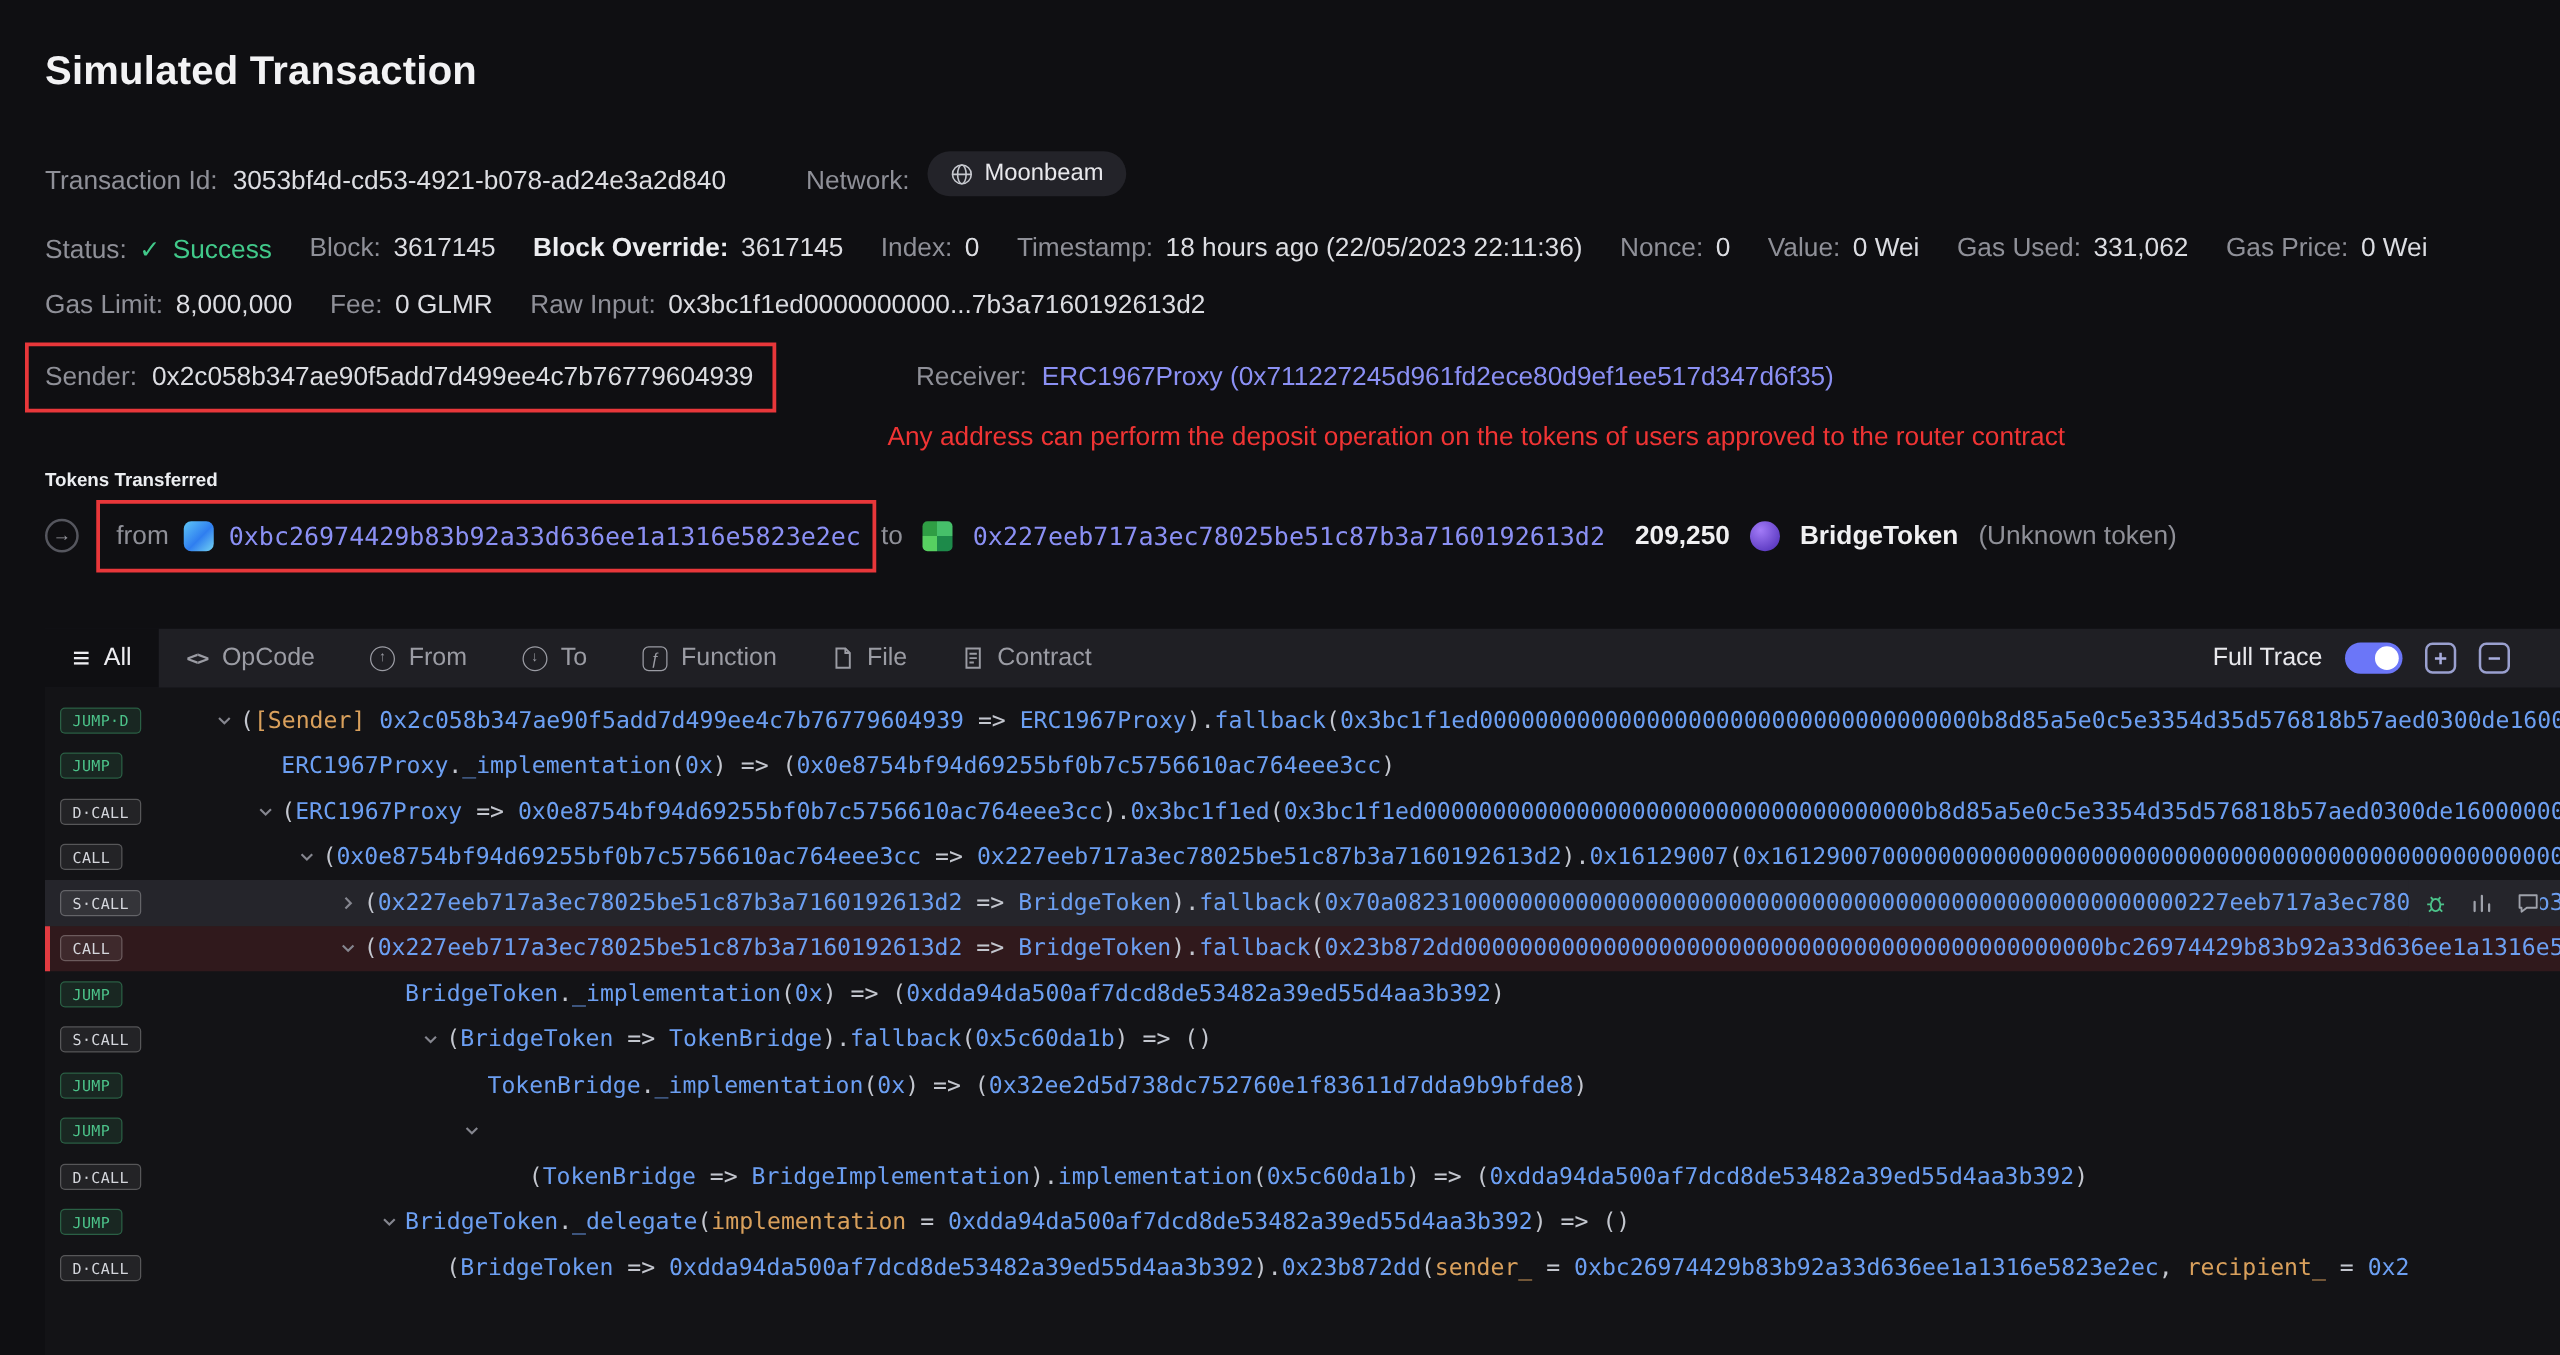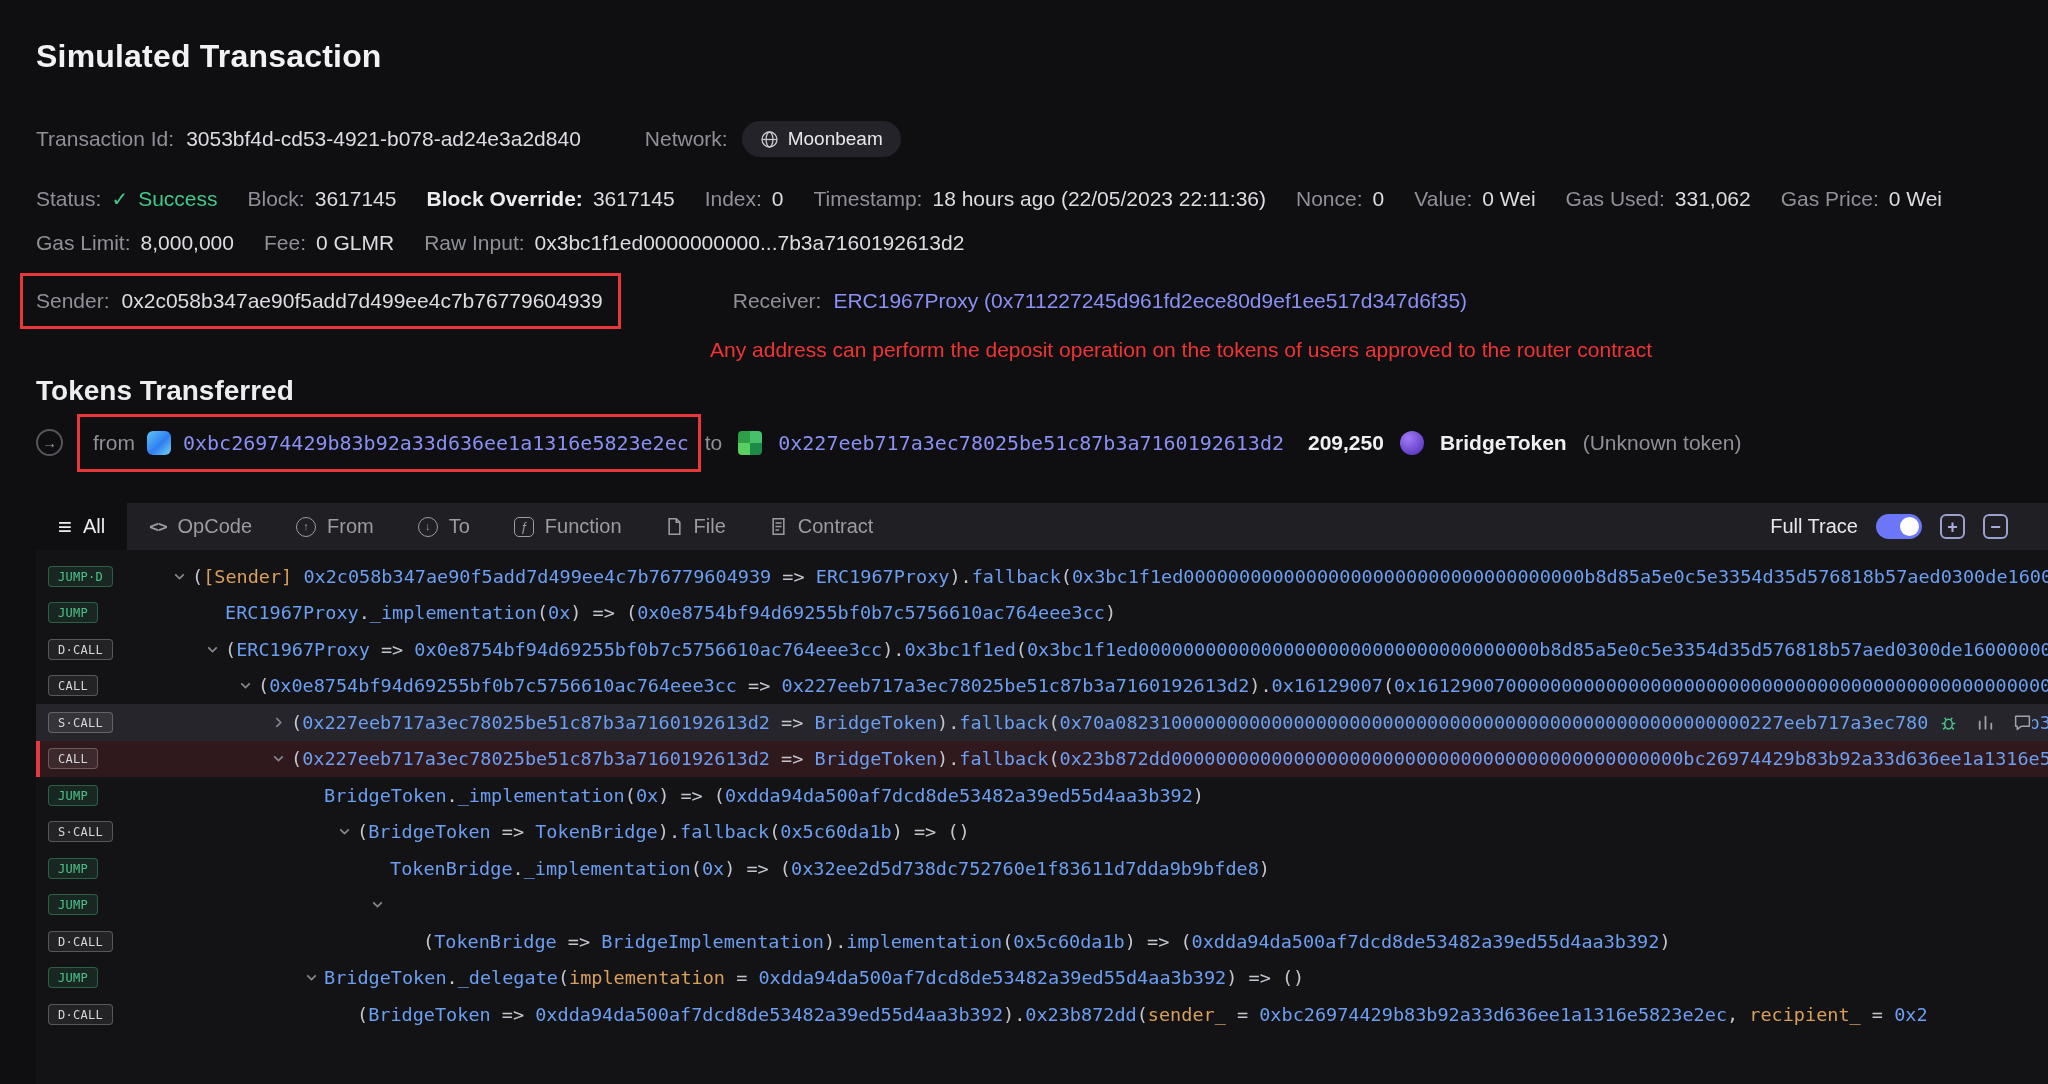--- a/index.html
+++ b/index.html
@@ -10,21 +10,21 @@
     color:#d9dadf;
     font-family:"Liberation Sans", sans-serif;
   }
   .lbl { color:#8f9098; }
   .val { color:#dcdde2; }
   .mono { font-family:"DejaVu Sans Mono", monospace; }
 
   
   .page-title { margin:38px 0 0 36px; font-size:32px; font-weight:700; color:#f2f2f4; letter-spacing:.2px; }
 
-  .meta-row { margin:46px 0 0 36px; display:flex; align-items:center; font-size:21px; }
+  .meta-row { margin:46px 0 0 36px; display:flex; align-items:flex-end; font-size:21px; }
   .meta-row .val { margin-left:12px; }
   .net-lbl { margin-left:64px; }
   .network-badge { margin-left:14px; display:inline-flex; align-items:center; gap:9px;
     background:#232329; border-radius:999px; padding:7px 18px; color:#e8e8ec; font-size:19px; }
   .network-badge svg { display:block; }
 
   .stats-row { margin:30px 0 0 36px; display:flex; gap:30px; font-size:21px; white-space:nowrap; }
   .stats-row.second { margin-top:20px; }
   .stat { display:inline-flex; align-items:baseline; gap:10px; }
   .bold-lbl { color:#ecedf0; font-weight:700; }
@@ -34,21 +34,21 @@
   .parties-row { margin:34px 0 0 36px; display:flex; align-items:center; font-size:21px; }
   .sender-wrap { position:relative; display:inline-flex; align-items:center; gap:12px; }
   .red-box { position:absolute; left:-16px; top:-16px; right:-18px; bottom:-16px;
     border:3px solid #e8373a; pointer-events:none; }
   .receiver-group { margin-left:130px; display:inline-flex; align-items:center; gap:12px;justify-content:space-between; }
   .link { color:#8b90f4; }
 
   .annotation { position:absolute; left:710px; top:338px; color:#f03434; font-size:21px; white-space:nowrap; }
 
   .tokens-section { margin:62px 0 0 36px; }
-  .section-title { font-size:28px; font-weight:700; color:#eceef1; }
+  .section-title { font-size:15px; font-weight:700; color:#eceef1; }
   .transfer-row { margin-top:22px; display:flex; align-items:center; gap:16px; font-size:21px; }
   .circle-arrow { width:27px; height:27px; flex:none; border:2px solid #55565e; border-radius:50%;
     color:#9a9ba3; display:flex; align-items:center; justify-content:center; font-size:15px; }
   .from-wrap { position:relative; display:inline-flex; align-items:center; gap:12px; margin-left:14px; }
   .red-box2 { position:absolute; left:-16px; top:-17px; right:-12px; bottom:-17px;
     border:3px solid #e8373a; pointer-events:none; }
   .avatar { width:24px; height:24px; flex:none; display:inline-block; }
   .from-avatar { border-radius:6px;
     background:linear-gradient(135deg,#5ec6f7 0%,#2f7ef0 55%,#74d4f2 100%); }
   .to-avatar { border-radius:4px;

